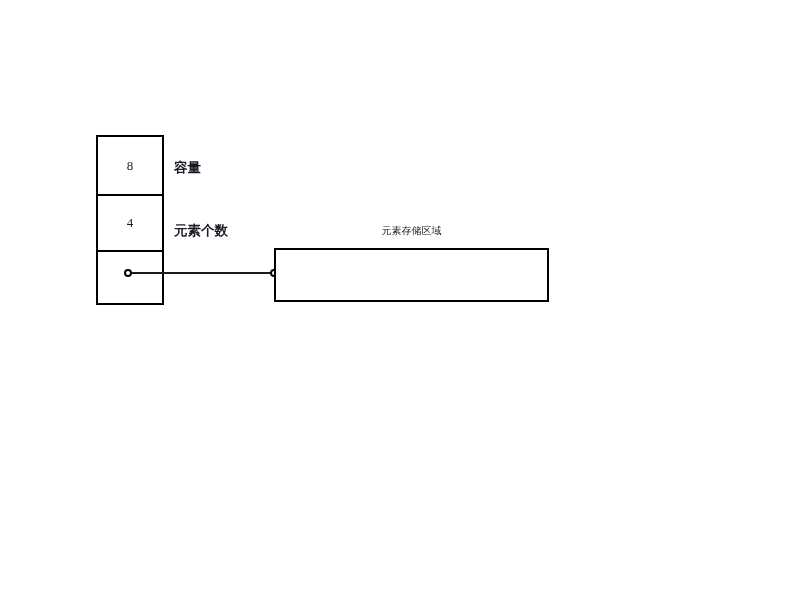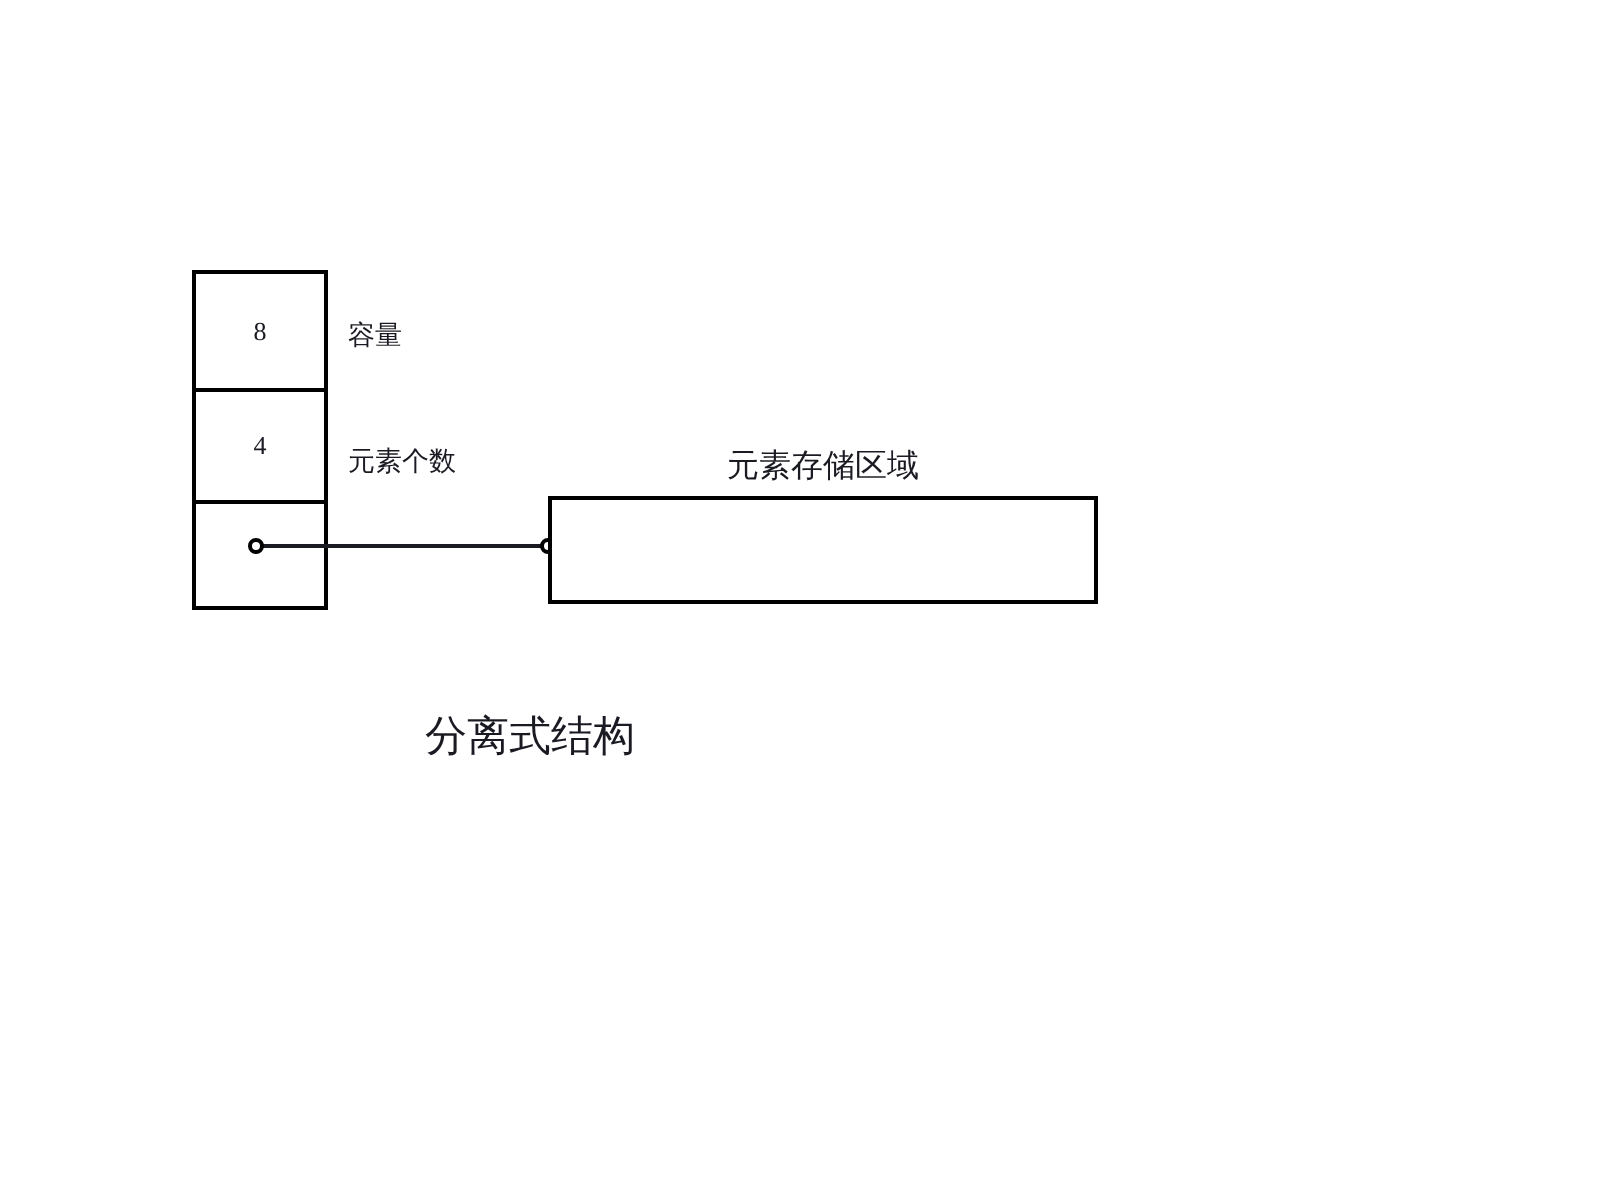--- a/index.html
+++ b/index.html
@@ -56,20 +56,21 @@
     line-height: 1;
   }
 
   
   .field-label {
     position: absolute;
     font-size: 13.5px;
     color: #1a1a22;
     white-space: nowrap;
     line-height: 1;
+    font-weight: bold;
   }
   #label-capacity { left: 174px; top: 161px; }
   #label-count    { left: 174px; top: 224px; }
 
   
   .storage-box {
     position: absolute;
     left: 274px;
     top: 248px;
     width: 275px;
@@ -77,21 +78,21 @@
     border: 2px solid #000000;
     box-sizing: border-box;
     background: #ffffff;
   }
   #label-storage {
     position: absolute;
     left: 274px;
     top: 226px;
     width: 275px;
     text-align: center;
-    font-size: 16px;
+    font-size: 10px;
     color: #1a1a22;
     white-space: nowrap;
     line-height: 1;
   }
 
   
   .pointer-line {
     position: absolute;
     left: 128px;
     top: 272px;
@@ -148,15 +149,14 @@
   <div class="pointer-line"></div>
   <div class="pointer-dot" id="pointer-dot-source"></div>
   <div class="pointer-dot" id="pointer-dot-target"></div>
 
   <div id="label-storage">元素存储区域</div>
 
   <div class="storage-box">
     <span></span>
   </div>
 
-  <div id="diagram-caption">分离式结构</div>
 
 </div>
 
 </body></html>

